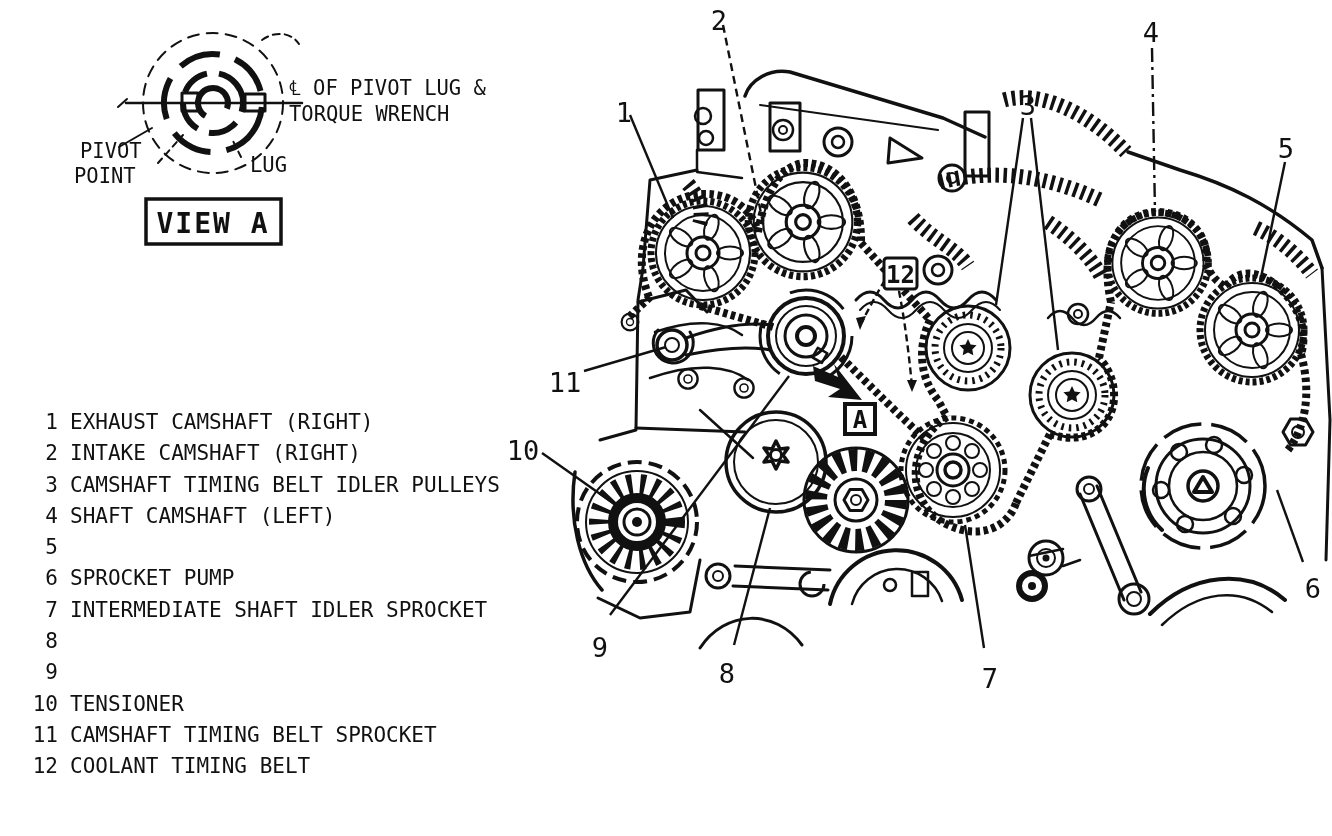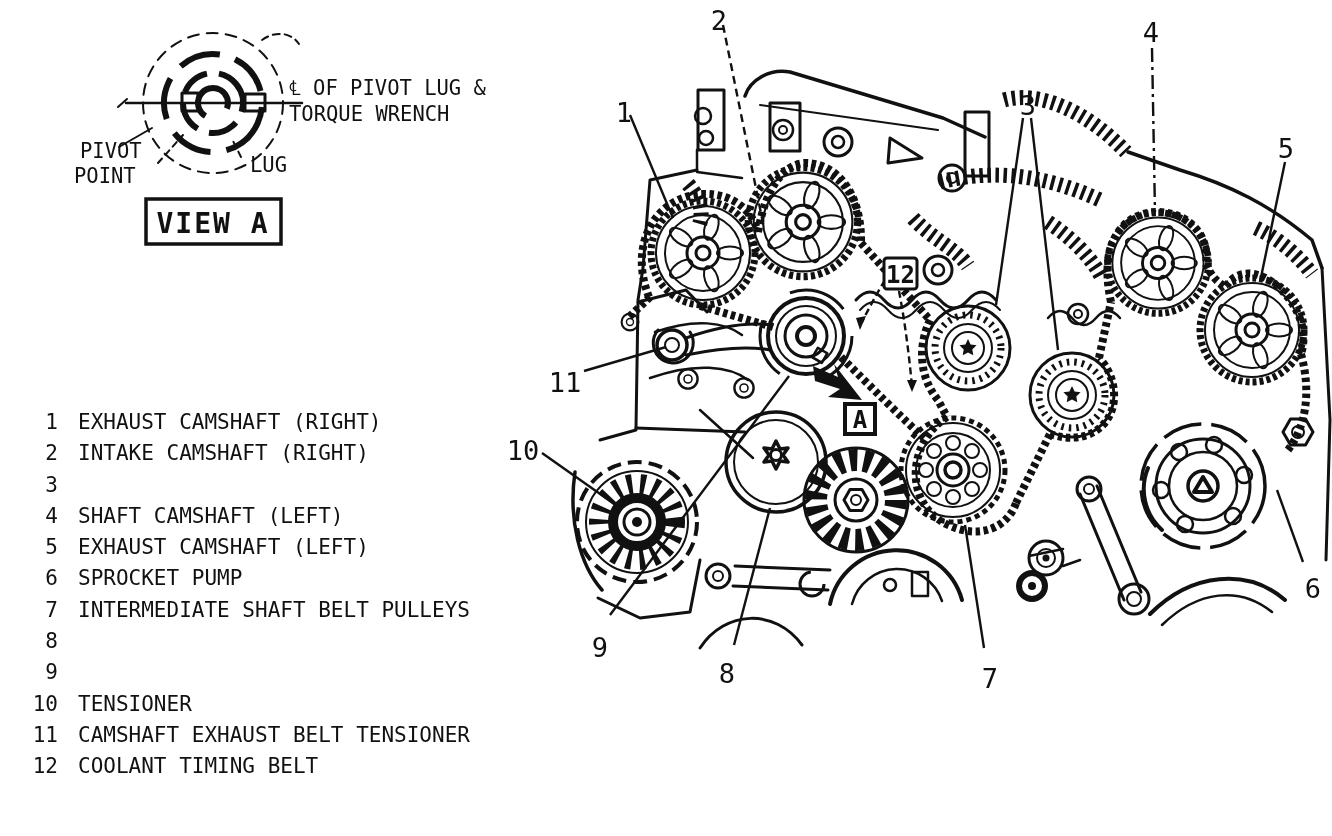--- a/index.html
+++ b/index.html
@@ -17,21 +17,21 @@
   .hose{stroke:#111;stroke-width:15;fill:none;stroke-dasharray:3.5 4.5;}
   .ld{stroke:#111;stroke-width:2.4;fill:none;}
   .ldd{stroke:#111;stroke-width:2.4;fill:none;stroke-dasharray:8 5;}
   .t{font-family:"DejaVu Sans Mono",monospace;fill:#111;font-size:27px;}
   .tb{font-family:"DejaVu Sans Mono",monospace;fill:#111;font-size:24px;font-weight:bold;}
   .ti{font-family:"DejaVu Sans Mono",monospace;fill:#111;font-size:20.5px;}
   .tv{font-family:"DejaVu Sans Mono",monospace;fill:#111;font-size:28px;font-weight:bold;letter-spacing:2px;}
   .legend{position:absolute;left:18px;top:410px;width:580px;}
   .legend-row{display:flex;align-items:baseline;font-size:21px;line-height:25px;margin-bottom:6.3px;white-space:nowrap;}
   .legend-num{flex:0 0 40px;text-align:right;}
-  .legend-text{margin-left:20px;letter-spacing:0px;text-align:center;}
+  .legend-text{margin-left:12px;letter-spacing:0px;text-align:center;}
 </style>
 </head>
 <body>
 
 <div class="canvas">
 
 <svg width="1332" height="836" viewBox="0 0 1332 836">
   <defs>
     <g id="cam-sprocket">
       <circle r="52" class="teeth"></circle>
@@ -315,50 +315,50 @@
   <div class="legend-row">
         <span class="legend-num">1</span>
         <span class="legend-text">EXHAUST CAMSHAFT (RIGHT)</span>
       </div>
   <div class="legend-row">
         <span class="legend-num">2</span>
         <span class="legend-text">INTAKE CAMSHAFT (RIGHT)</span>
       </div>
   <div class="legend-row">
         <span class="legend-num">3</span>
+        <span class="legend-text">CAMSHAFT TIMING BELT IDLER PULLEYS</span>
       </div>
   <div class="legend-row">
         <span class="legend-num">4</span>
         <span class="legend-text">SHAFT CAMSHAFT (LEFT)</span>
       </div>
   <div class="legend-row">
         <span class="legend-num">5</span>
-        <span class="legend-text">EXHAUST CAMSHAFT (LEFT)</span>
       </div>
   <div class="legend-row">
         <span class="legend-num">6</span>
         <span class="legend-text">SPROCKET PUMP</span>
       </div>
   <div class="legend-row">
         <span class="legend-num">7</span>
-        <span class="legend-text">INTERMEDIATE SHAFT BELT PULLEYS</span>
+        <span class="legend-text">INTERMEDIATE SHAFT IDLER SPROCKET</span>
       </div>
   <div class="legend-row">
         <span class="legend-num">8</span>
       </div>
   <div class="legend-row">
         <span class="legend-num">9</span>
       </div>
   <div class="legend-row">
         <span class="legend-num">10</span>
         <span class="legend-text">TENSIONER</span>
       </div>
   <div class="legend-row">
         <span class="legend-num">11</span>
-        <span class="legend-text">CAMSHAFT EXHAUST BELT TENSIONER</span>
+        <span class="legend-text">CAMSHAFT TIMING BELT SPROCKET</span>
       </div>
   <div class="legend-row">
         <span class="legend-num">12</span>
         <span class="legend-text">COOLANT TIMING BELT</span>
       </div>
 </div>
 
 </div>
 
 </body></html>

